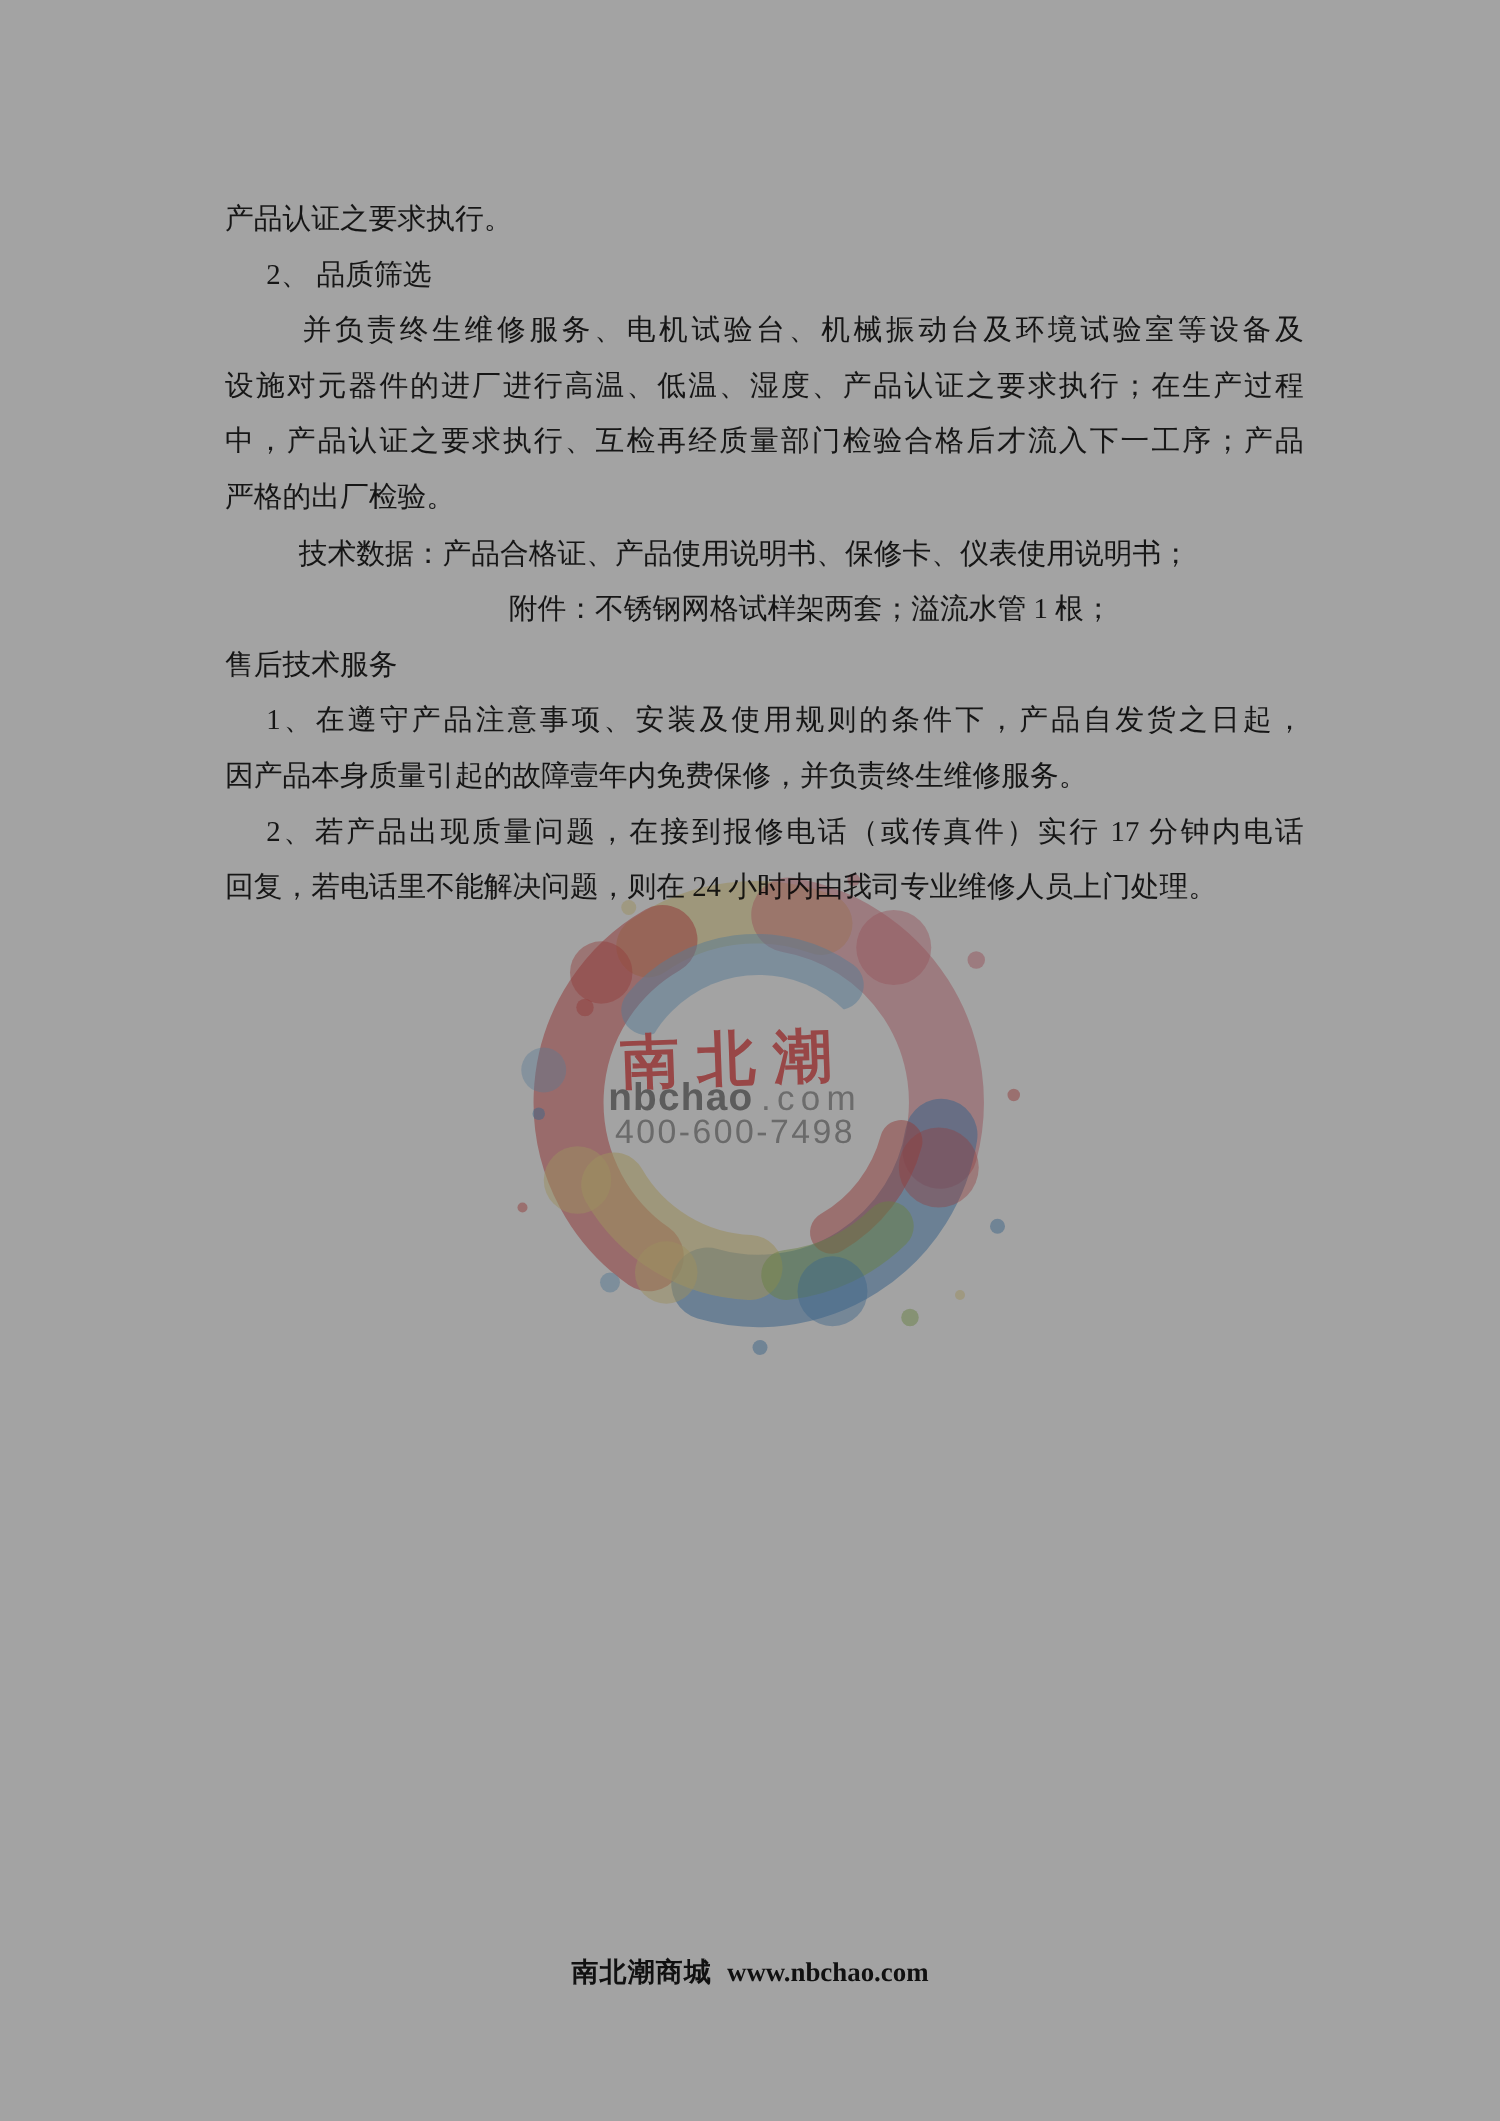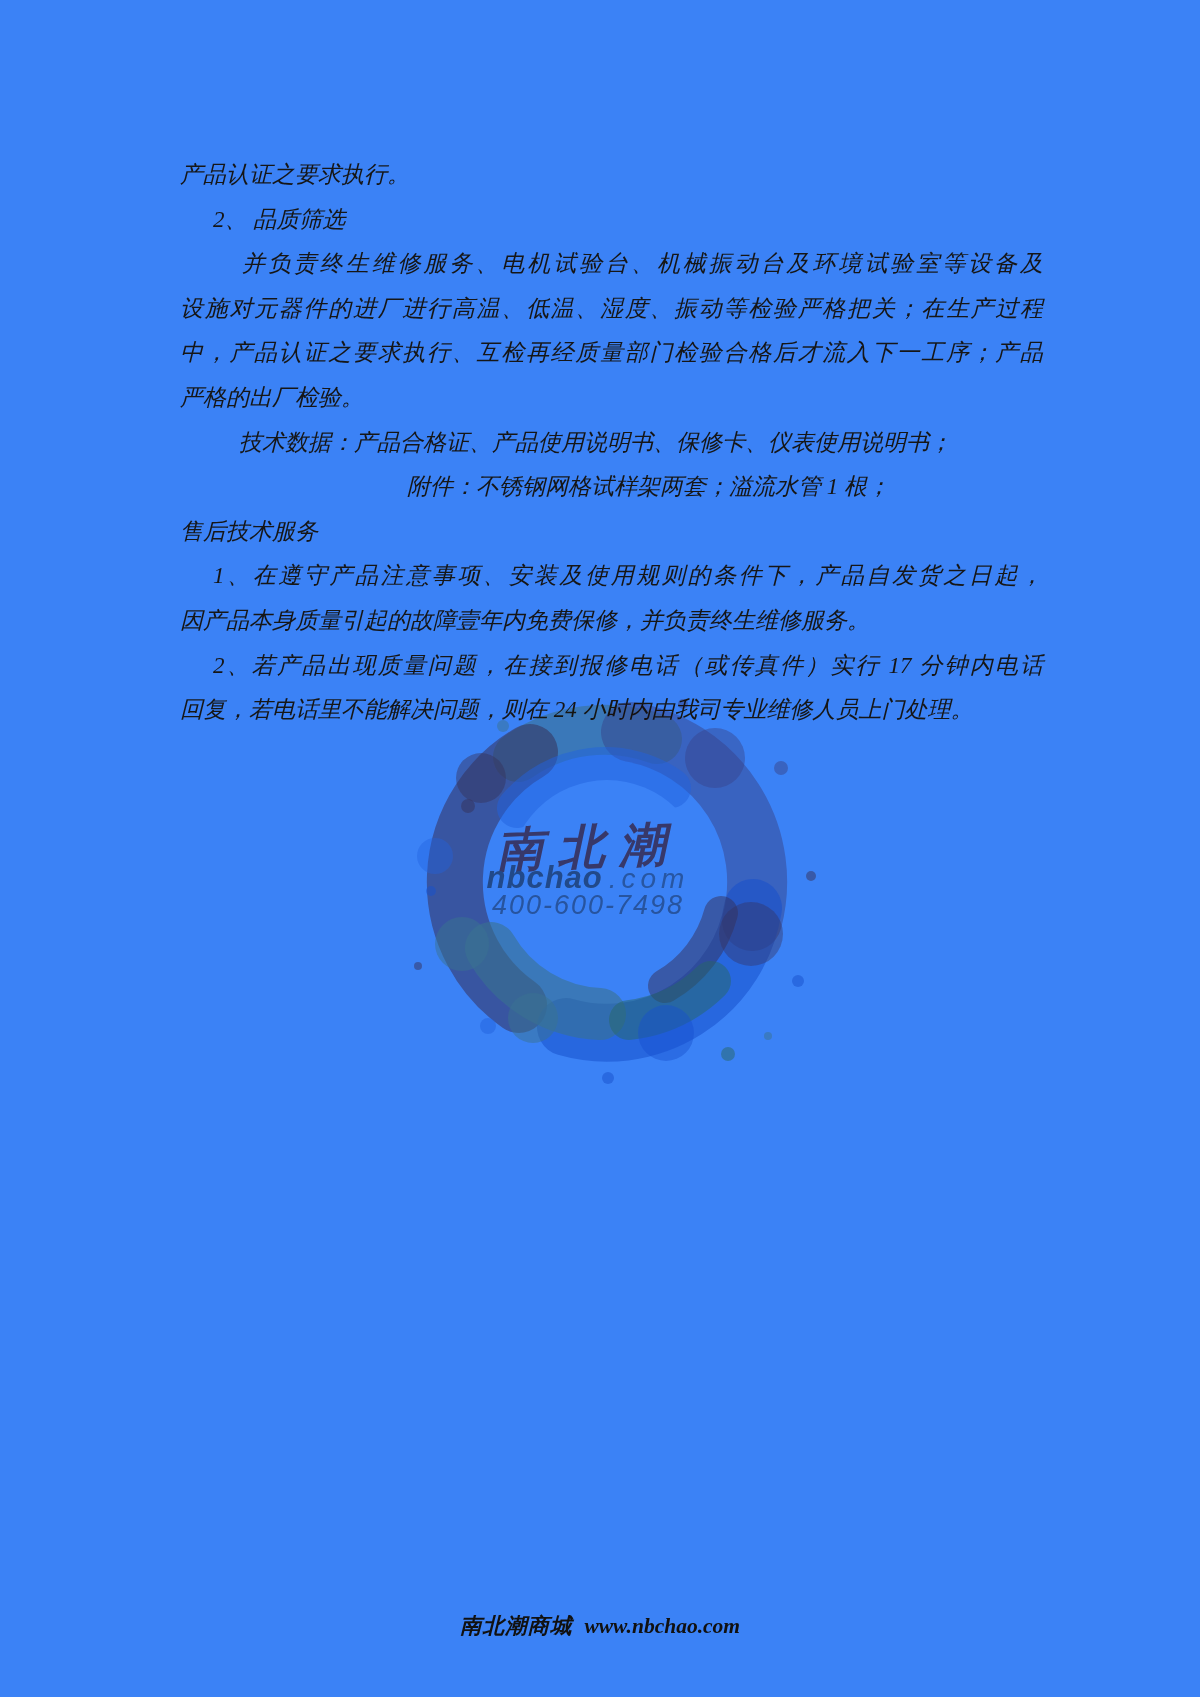--- a/index.html
+++ b/index.html
@@ -3,21 +3,21 @@
 <meta charset="utf-8">
 <style>
   html, body { margin: 0; padding: 0; }
   body {
     width: 1200px; height: 1697px;
     background: #ffffff;
     position: relative;
     overflow: hidden;
     font-family: "Liberation Serif", "DejaVu Serif", serif;
   }
-  .page { position: absolute; inset: 0; background: #3b82f6; font-style: italic; }
+  .page { position: absolute; inset: 0; background: #a3a3a3; }
 
   
   .doc-text {
     position: absolute;
     top: 153px; left: 180px; width: 863px;
     font-size: 23px;
     line-height: 44.6px;
     color: #161616;
     z-index: 2;
   }
@@ -62,35 +62,34 @@
 
   
   .footer {
     position: absolute;
     top: 1563px; left: 0; width: 100%;
     text-align: center;
     font-size: 21.5px;
     font-weight: bold;
     color: #111111;
     z-index: 2;
-    margin-top: 48px;
   }
   .footer .site { font-family: "Liberation Sans", "DejaVu Sans", sans-serif; letter-spacing: 1px; }
   .footer .url  { font-family: "Liberation Serif", "DejaVu Serif", serif; margin-left: 12px; }
 </style>
 </head>
 <body>
 
 <div class="page">
 
   <div class="doc-text">
     <div class="line">产品认证之要求执行。</div>
     <div class="line ind-num">2、 品质筛选</div>
     <div class="line ind-deep fill">并负责终生维修服务、电机试验台、机械振动台及环境试验室等设备及</div>
-    <div class="line fill">设施对元器件的进厂进行高温、低温、湿度、振动等检验严格把关；在生产过程</div>
+    <div class="line fill">设施对元器件的进厂进行高温、低温、湿度、产品认证之要求执行；在生产过程</div>
     <div class="line fill">中，产品认证之要求执行、互检再经质量部门检验合格后才流入下一工序；产品</div>
     <div class="line">严格的出厂检验。</div>
     <div class="line ind-tech">技术数据：产品合格证、产品使用说明书、保修卡、仪表使用说明书；</div>
     <div class="line ind-att">附件：不锈钢网格试样架两套；溢流水管 1 根；</div>
     <div class="line">售后技术服务</div>
     <div class="line ind-num fill">1、在遵守产品注意事项、安装及使用规则的条件下，产品自发货之日起，</div>
     <div class="line">因产品本身质量引起的故障壹年内免费保修，并负责终生维修服务。</div>
     <div class="line ind-num fill">2、若产品出现质量问题，在接到报修电话（或传真件）实行 17 分钟内电话</div>
     <div class="line">回复，若电话里不能解决问题，则在 24 小时内由我司专业维修人员上门处理。</div>
   </div>

